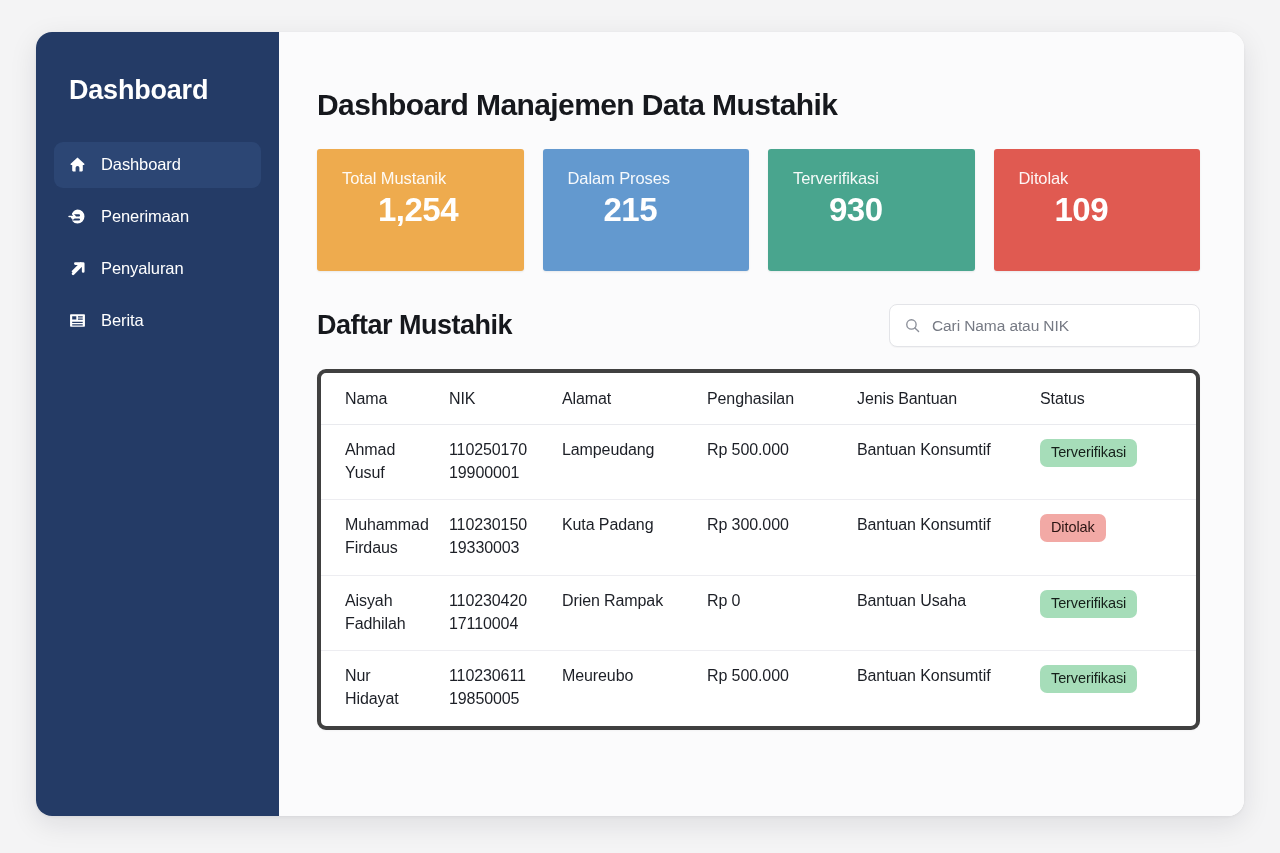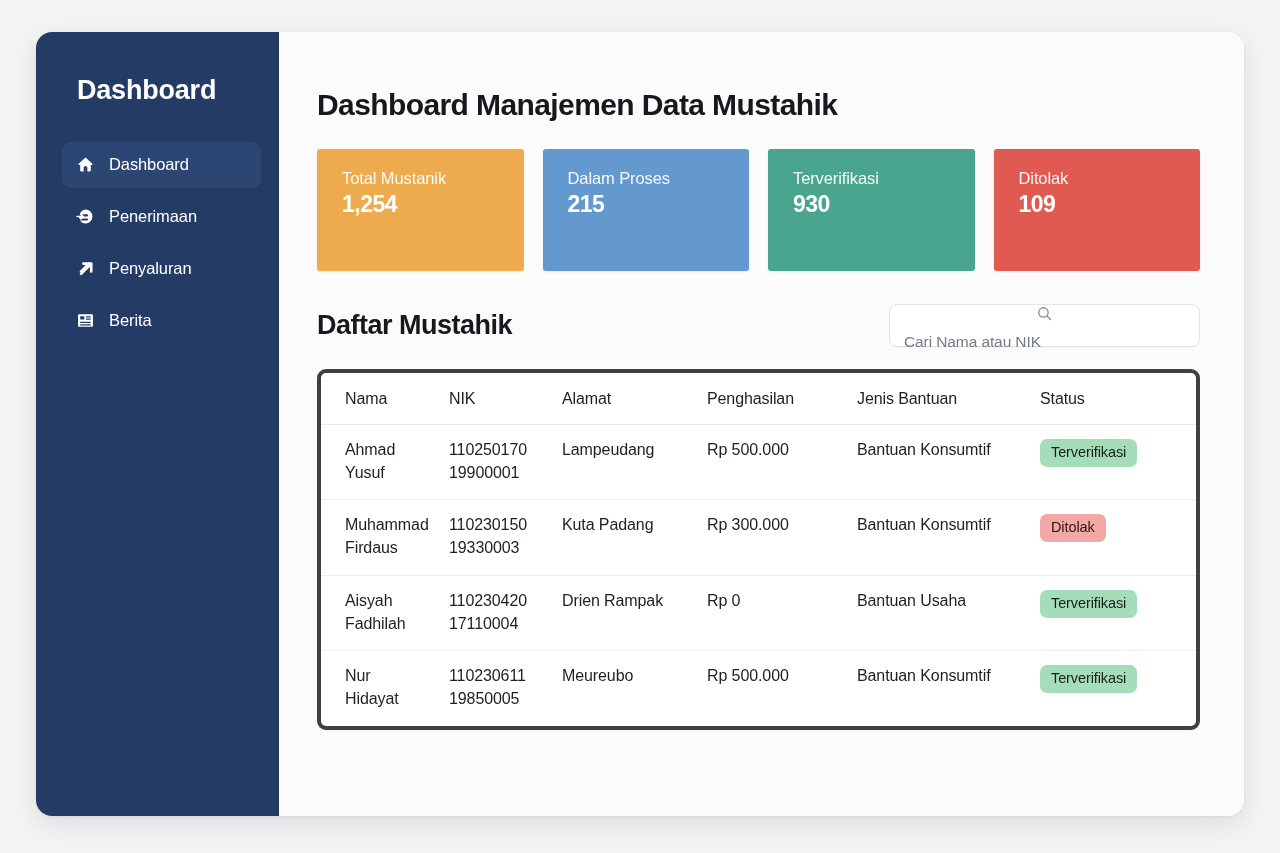--- a/index.html
+++ b/index.html
@@ -29,21 +29,21 @@
                 0 1px 3px rgba(15, 23, 42, 0.06);
     display: flex;
     overflow: hidden;
   }
 
   
   .sidebar {
     width: 243px;
     flex: 0 0 243px;
     background: #243b66;
-    padding: 44px 0 0 8px;
+    padding: 44px 0 0 0;
     display: flex;
     flex-direction: column;
   }
 
   .sidebar-brand {
     color: #ffffff;
     font-size: 27px;
     font-weight: bold;
     letter-spacing: -0.2px;
     padding: 0 0 0 33px;
@@ -130,25 +130,26 @@
   .stat-card .stat-label {
     font-size: 16.5px;
     font-weight: 500;
     color: rgba(255,255,255,0.94);
     letter-spacing: -0.1px;
     margin-bottom: 4px;
     white-space: nowrap;
   }
 
   .stat-card .stat-value {
-    font-size: 23px;
+    font-size: 33px;
     font-weight: bold;
     color: #ffffff;
     letter-spacing: -0.5px;
     line-height: 1.12;
+    margin-left: 36px;
   }
 
   
   .list-header {
     display: flex;
     align-items: center;
     justify-content: space-between;
     margin-bottom: 22px;
   }
 
@@ -164,21 +165,20 @@
     width: 311px;
     height: 43px;
     background: #ffffff;
     border: 1px solid #e3e4e8;
     border-radius: 8px;
     display: flex;
     align-items: center;
     gap: 11px;
     padding: 0 14px;
     box-shadow: 0 1px 1px rgba(15,23,42,0.03);
-    flex-direction: column;
   }
 
   .search-box .search-icon {
     color: #8b8f99;
     flex: 0 0 16px;
     display: flex;
     align-items: center;
   }
 
   .search-box input {

